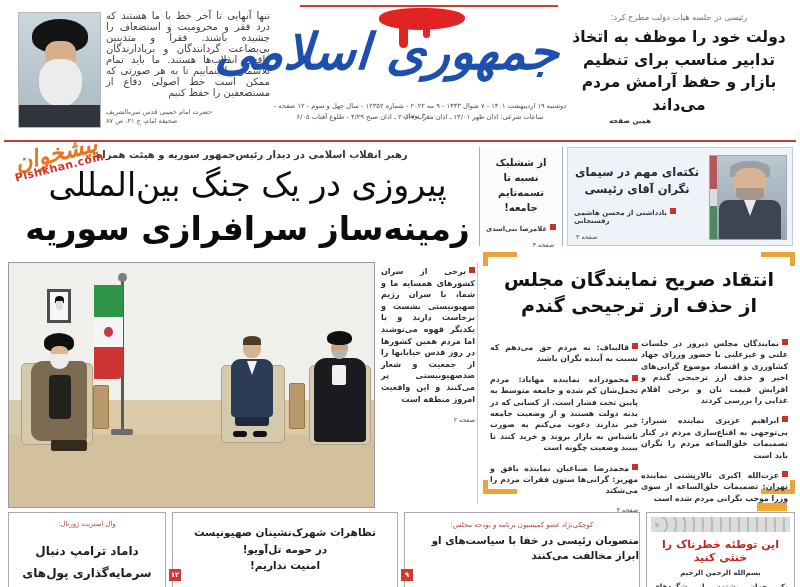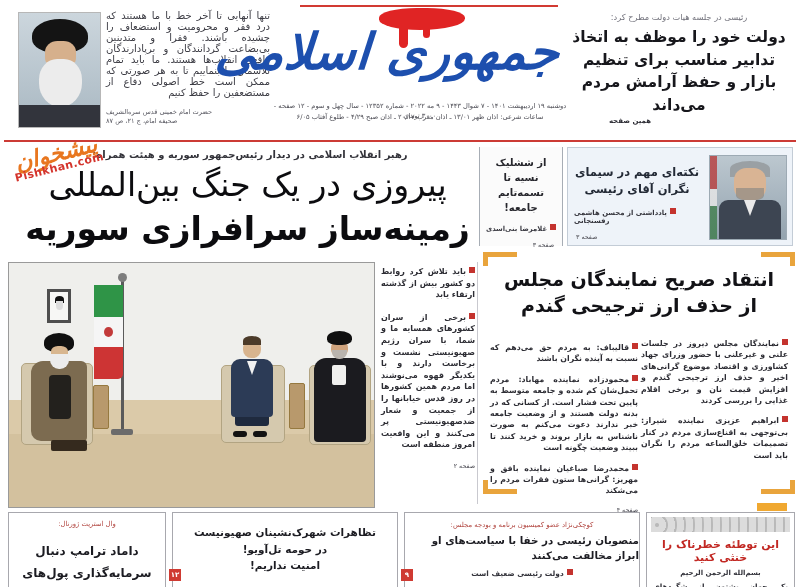--- a/index.html
+++ b/index.html
@@ -234,36 +234,36 @@
 
     <div class="mp-chair" style="left:300px; top:102px; width:62px; height:80px;"></div>
     <div class="rai-robe"></div>
     <div class="rai-shirt"></div>
     <div class="rai-head"></div>
     <div class="rai-beard"></div>
     <div class="rai-turban"></div>
   </div>
 
   <div class="abs side-col">
-    <p class="side-bullet fa"><span class="sq"></span><span>باید تلاش کرد روابط دو کشور بیش از گذشته ارتقاء یابد</span></p>
     <p class="side-bullet fa"><span class="sq"></span><span>برخی از سران کشورهای همسایه ما و شما، با سران رژیم صهیونیستی نشست و برخاست دارند و با یکدیگر قهوه می‌نوشند اما مردم همین کشورها در روز قدس خیابانها را از جمعیت و شعار ضدصهیونیستی پر می‌کنند و این واقعیت امروز منطقه است</span></p>
     <div class="side-page fa">صفحه ۲</div>
   </div>
   <div class="abs main-vline"></div>
 
   <div class="abs article">
     <div class="bracket br-tl"></div>
     <div class="bracket br-tr"></div>
     <div class="bracket br-bl"></div>
     <div class="bracket br-br"></div>
     <div class="art-h1 fa">انتقاد صریح نمایندگان مجلس</div>
     <div class="art-h2 fa">از حذف ارز ترجیحی گندم</div>
     <div class="art-col-r">
       <p class="art-bullet fa"><span class="sq"></span><span>نمایندگان مجلس دیروز در جلسات علنی و غیرعلنی با حضور وزرای جهاد کشاورزی و اقتصاد موضوع گرانی‌های اخیر و حذف ارز ترجیحی گندم و افزایش قیمت نان و برخی اقلام غذایی را بررسی کردند</span></p>
       <p class="art-bullet fa"><span class="sq"></span><span>ابراهیم عزیزی نماینده شیراز: بی‌توجهی به اقناع‌سازی مردم در کنار تصمیمات خلق‌الساعه مردم را نگران باید است</span></p>
+      <p class="art-bullet fa"><span class="sq"></span><span>عزت‌الله اکبری تالارپشتی نماینده تهران: تصمیمات خلق‌الساعه از سوی وزرا موجب نگرانی مردم شده است</span></p>
     </div>
     <div class="art-col-l">
       <p class="art-bullet fa"><span class="sq"></span><span>قالیباف: به مردم حق می‌دهم که نسبت به آینده نگران باشند</span></p>
       <p class="art-bullet fa"><span class="sq"></span><span>محمودزاده نماینده مهاباد: مردم تحمل‌شان کم شده و جامعه متوسط به پایین تحت فشار است. از کسانی که در بدنه دولت هستند و از وضعیت جامعه خبر ندارند دعوت می‌کنم به صورت ناشناس به بازار بروند و خرید کنند تا ببیند وضعیت چگونه است</span></p>
       <p class="art-bullet fa"><span class="sq"></span><span>محمدرضا صباغیان نماینده بافق و مهریز: گرانی‌ها ستون فقرات مردم را می‌شکند</span></p>
       <div class="art-page fa">صفحه ۴</div>
     </div>
   </div>
 
   <div class="bbox b1">
@@ -274,21 +274,20 @@
   <div class="bbox b2">
     <div class="b2-head fa">تظاهرات شهرک‌نشینان صهیونیست</div>
     <div class="b2-head fa">در حومه تل‌آویو!</div>
     <div class="b2-head fa">امنیت نداریم!</div>
     <div class="badge">۱۲</div>
   </div>
 
   <div class="bbox b3">
     <div class="b3-kicker fa">کوچکی‌نژاد عضو کمیسیون برنامه و بودجه مجلس:</div>
     <div class="b3-head fa">منصوبان رئیسی در خفا با سیاست‌های او ابراز مخالفت می‌کنند</div>
-    <div class="b3-sub fa"><span class="sq"></span><span>دولت رئیسی ضعیف است</span></div>
     <div class="badge">۹</div>
   </div>
 
   <div class="abs orange-tag"></div>
 
   <div class="bbox b4">
     <div class="b4-band"></div>
     <div class="b4-head fa">این توطئه خطرناک را خنثی کنید</div>
     <div class="b4-bismillah fa">بسم‌الله الرحمن الرحیم</div>
     <div class="b4-body fa">یک جوان پشتون از شگردهای مولوی‌های طالبان برای تشویق کردن طالب‌های جوان به</div>

